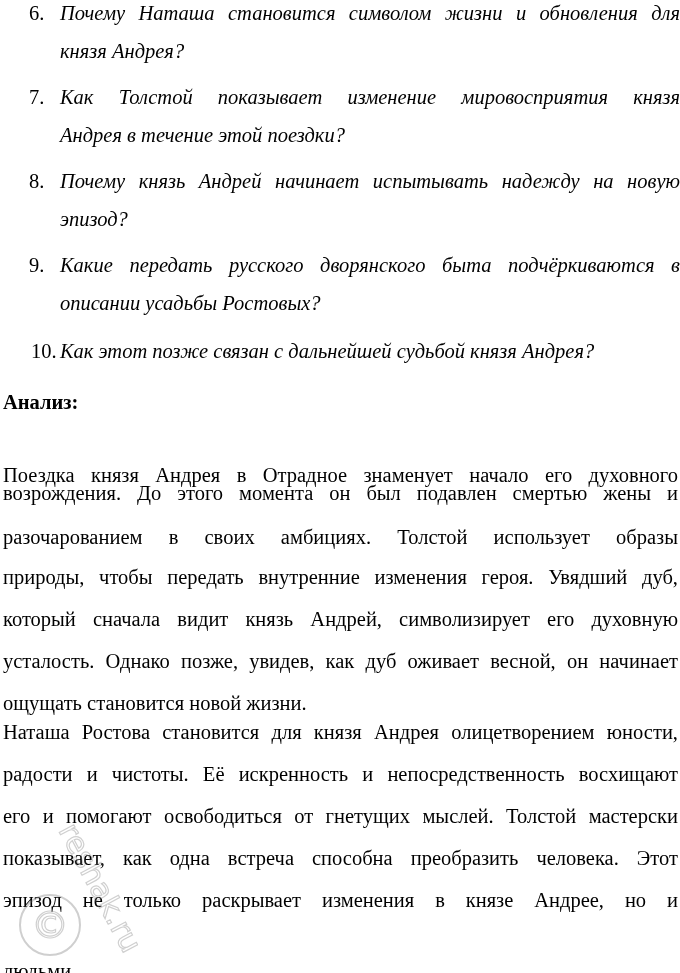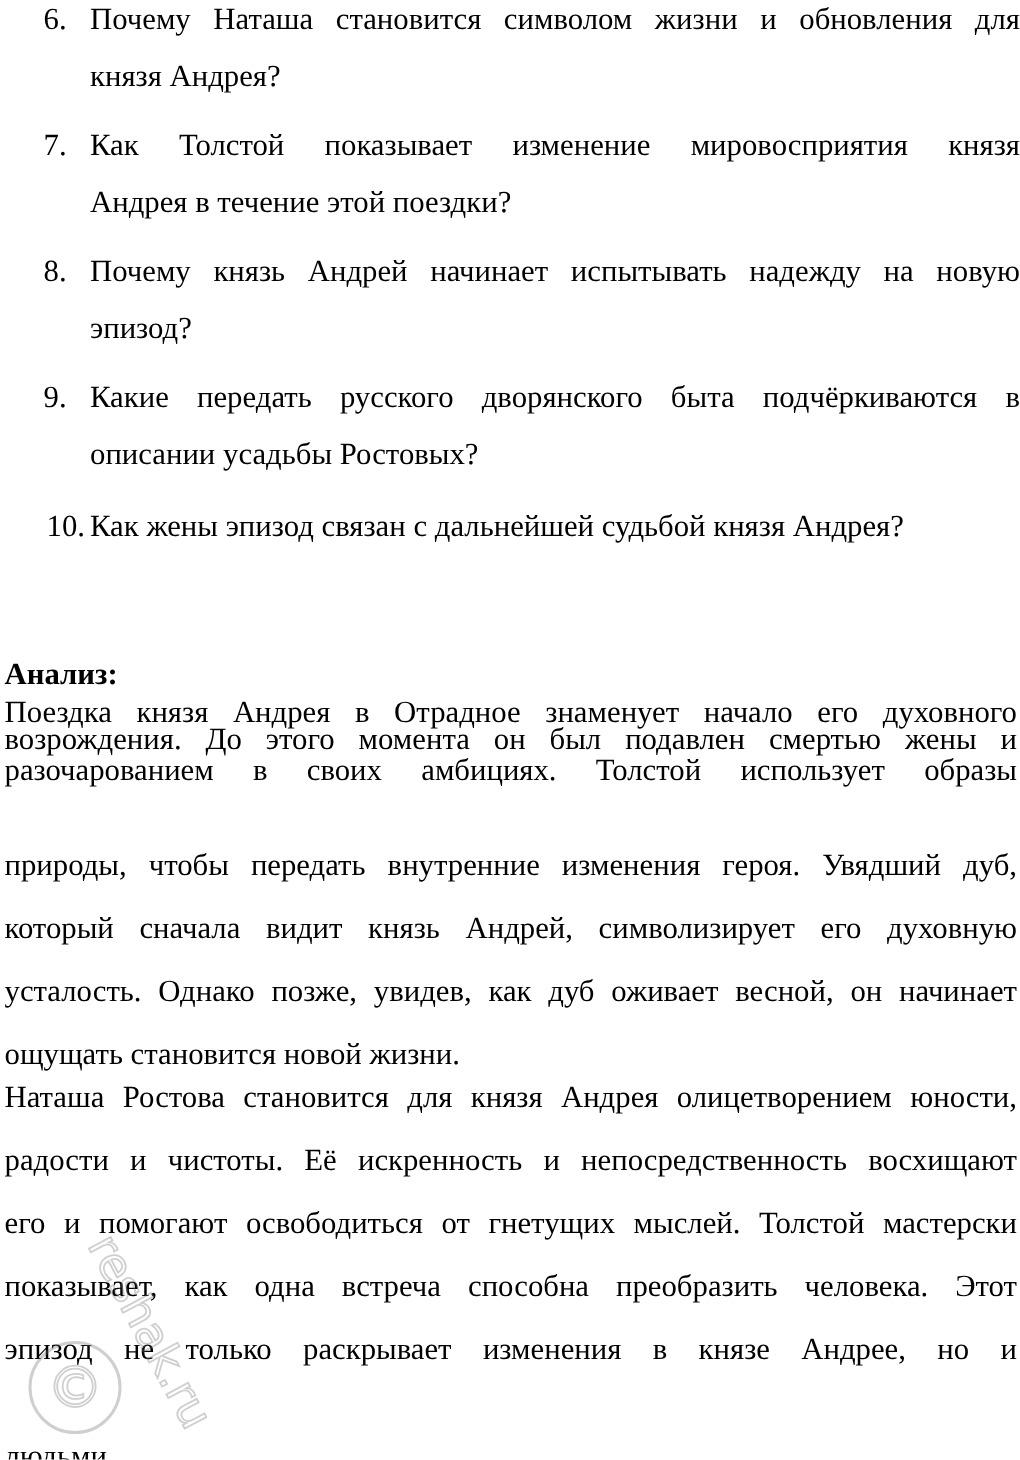--- a/index.html
+++ b/index.html
@@ -4,23 +4,23 @@
 <style>
   html, body { margin: 0; padding: 0; background: #ffffff; }
   body {
     width: 680px; height: 973px; overflow: hidden; position: relative;
     font-family: "Liberation Serif", "DejaVu Serif", serif;
     color: #000; font-size: 20.5px;
   }
   .doc { position: absolute; left: 0; top: 0; width: 680px; }
   .line { position: absolute; left: 0; width: 680px; height: 26px; line-height: 26px; white-space: nowrap; }
   .q-num { position: absolute; left: 29px; }
-  .q-text { position: absolute; left: 60px; right: 0; }
+  .q-text { position: absolute; left: 60px; right: 0; font-style: italic; }
   .just { text-align: justify; text-align-last: justify; }
-  .heading { position: absolute; left: 3px; font-weight: bold; margin-top: 48px; }
+  .heading { position: absolute; left: 3px; font-weight: bold; }
   .p-line { position: absolute; left: 3px; right: 2px; }
   .watermark {
     position: absolute; left: 18px; top: 820px; width: 120px; height: 150px;
     pointer-events: none; opacity: 0.35;
   }
 </style>
 </head>
 <body>
 
 <div class="doc">
@@ -52,35 +52,35 @@
   <div class="line" style="top:252px">
     <span class="q-num">9.</span>
     <span class="q-text just">Какие передать русского дворянского быта подчёркиваются в</span>
   </div>
   <div class="line" style="top:290px">
     <span class="q-text">описании усадьбы Ростовых?</span>
   </div>
 
   <div class="line" style="top:338px">
     <span class="q-num" style="left:31px">10.</span>
-    <span class="q-text">Как жены эпизод связан с дальнейшей судьбой князя Андрея?</span>
+    <span class="q-text">Как этот позже связан с дальнейшей судьбой князя Андрея?</span>
   </div>
 
   <div class="line" style="top:389px">
     <span class="heading">Анализ:</span>
   </div>
 
   <div>
     <div class="line" style="top:462px">
         <span class="p-line just">Поездка князя Андрея в Отрадное знаменует начало его духовного</span>
       </div>
     <div class="line" style="top:480px">
         <span class="p-line just">возрождения. До этого момента он был подавлен смертью жены и</span>
       </div>
-    <div class="line" style="top:501px">
+    <div class="line" style="top:524px">
         <span class="p-line just">разочарованием в своих амбициях. Толстой использует образы</span>
       </div>
     <div class="line" style="top:564px">
         <span class="p-line just">природы, чтобы передать внутренние изменения героя. Увядший дуб,</span>
       </div>
     <div class="line" style="top:606px">
         <span class="p-line just">который сначала видит князь Андрей, символизирует его духовную</span>
       </div>
     <div class="line" style="top:648px">
         <span class="p-line just">усталость. Однако позже, увидев, как дуб оживает весной, он начинает</span>

